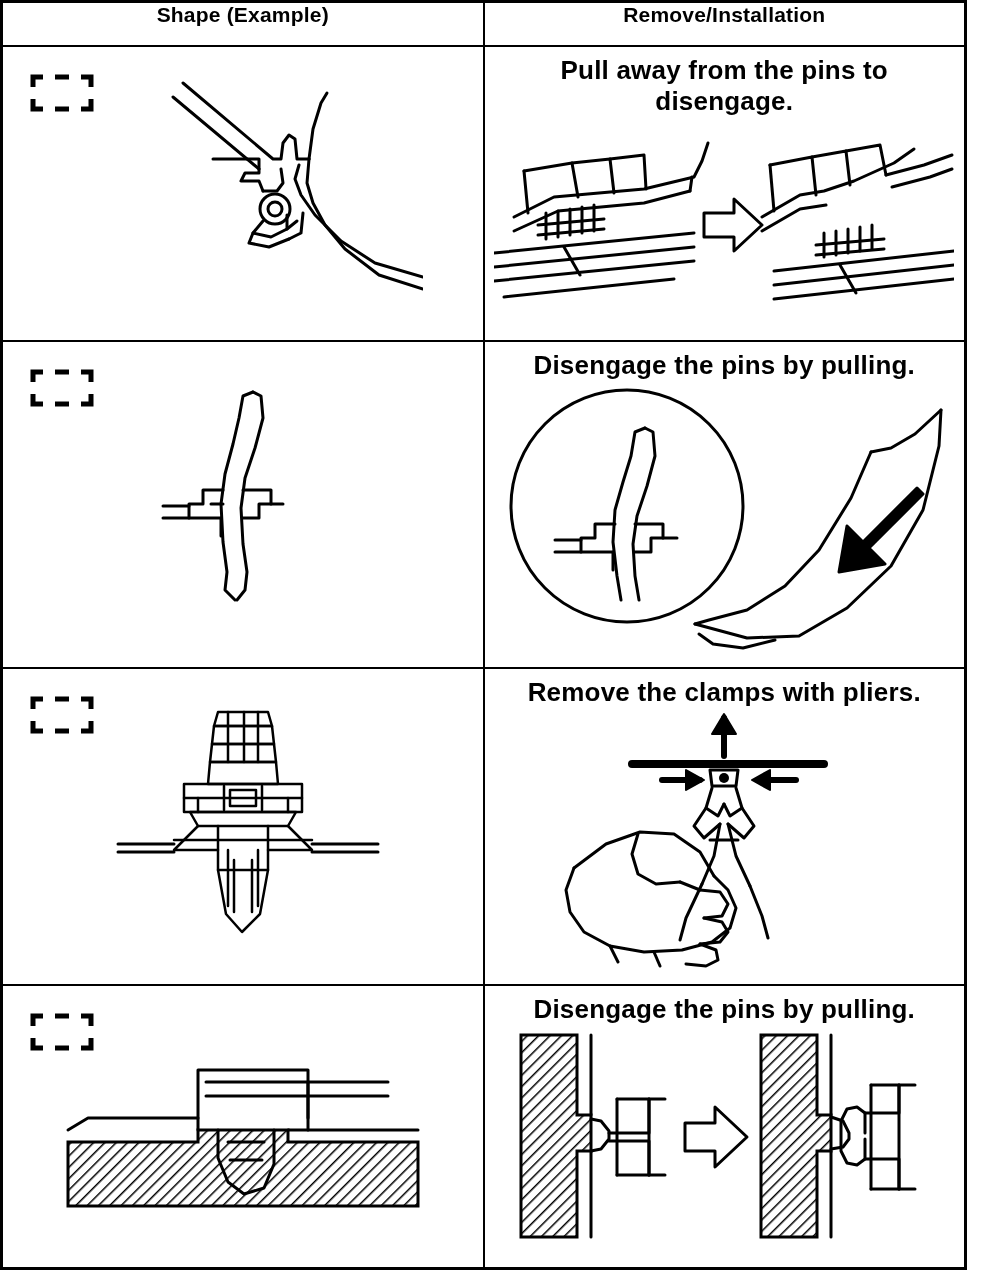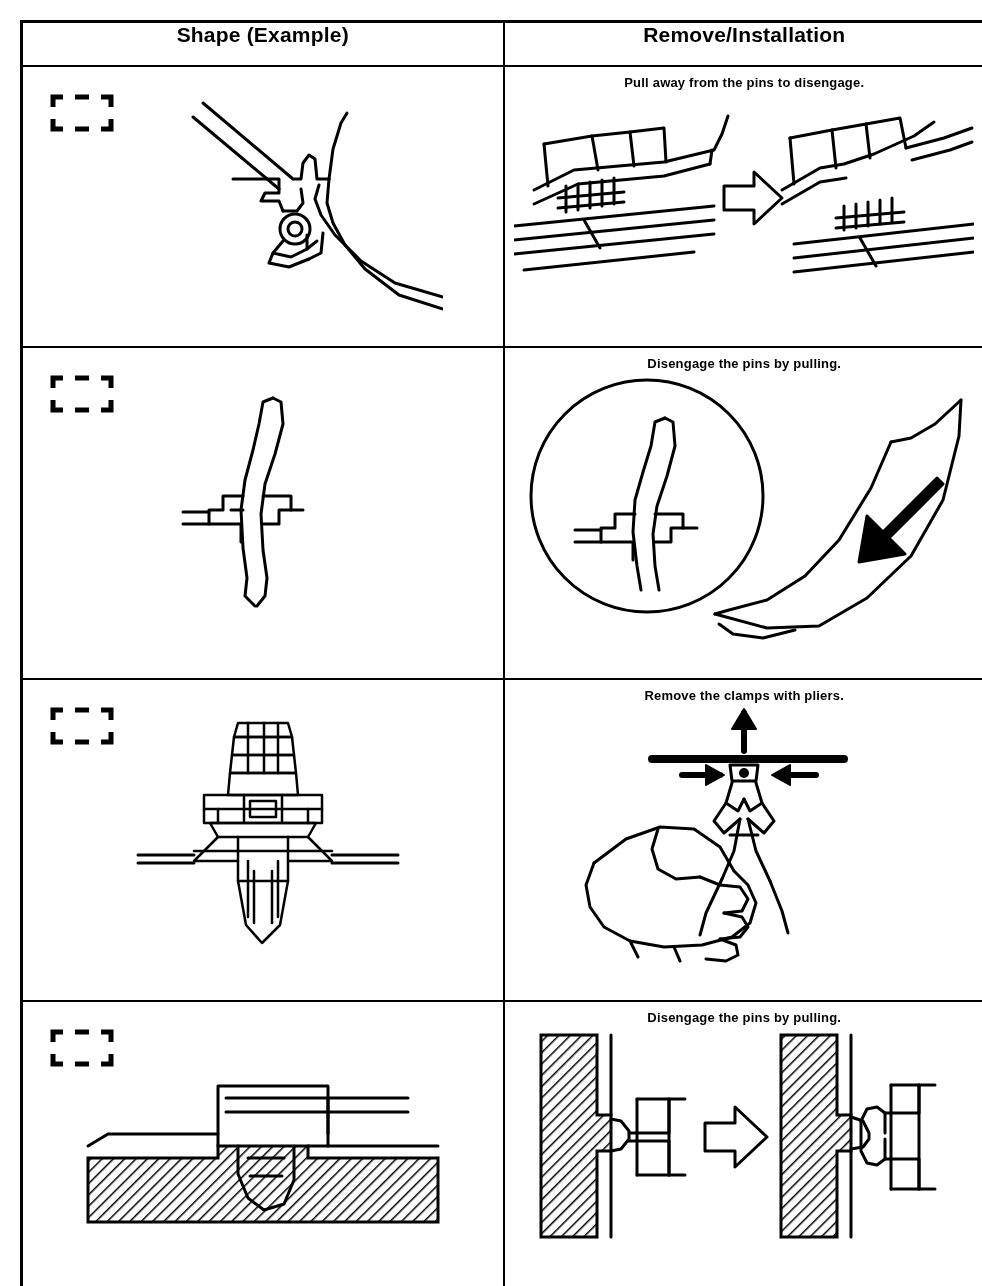--- a/index.html
+++ b/index.html
@@ -12,21 +12,21 @@
     height: 1286px;
     font-family: "Liberation Sans", sans-serif;
     color: #000000;
     overflow: hidden;
   }
   .page {
     position: relative;
     width: 982px;
     height: 1182px;
     box-sizing: border-box;
-    padding: 20px;
+    padding: 0;
   }
   table.clip-table {
     width: 966px;
     height: 1270px;
     border-collapse: collapse;
     table-layout: fixed;
     border: 3px solid #000;
   }
   table.clip-table td, table.clip-table th {
     border: 2px solid #000;
@@ -47,21 +47,21 @@
 
   .shape-cell {
     position: relative;
     height: 100%;
   }
   .proc-cell {
     position: relative;
   }
   .proc-caption {
     text-align: center;
-    font-size: 13px;
+    font-size: 26px;
     font-weight: bold;
     padding: 8px 4px 2px 4px;
     letter-spacing: 0.2px;
   }
   .marker {
     position: absolute;
     left: 26px;
     top: 26px;
     width: 66px;
     height: 40px;

